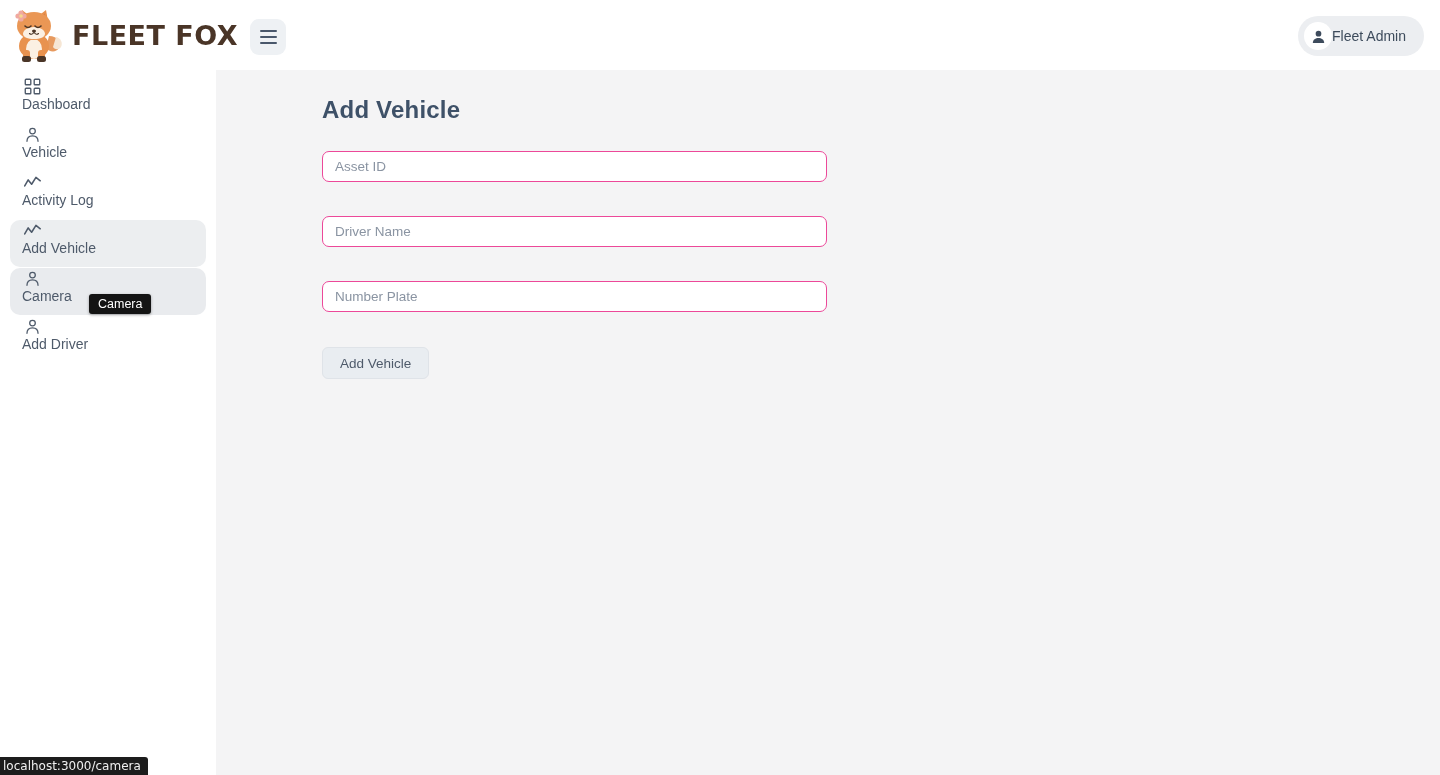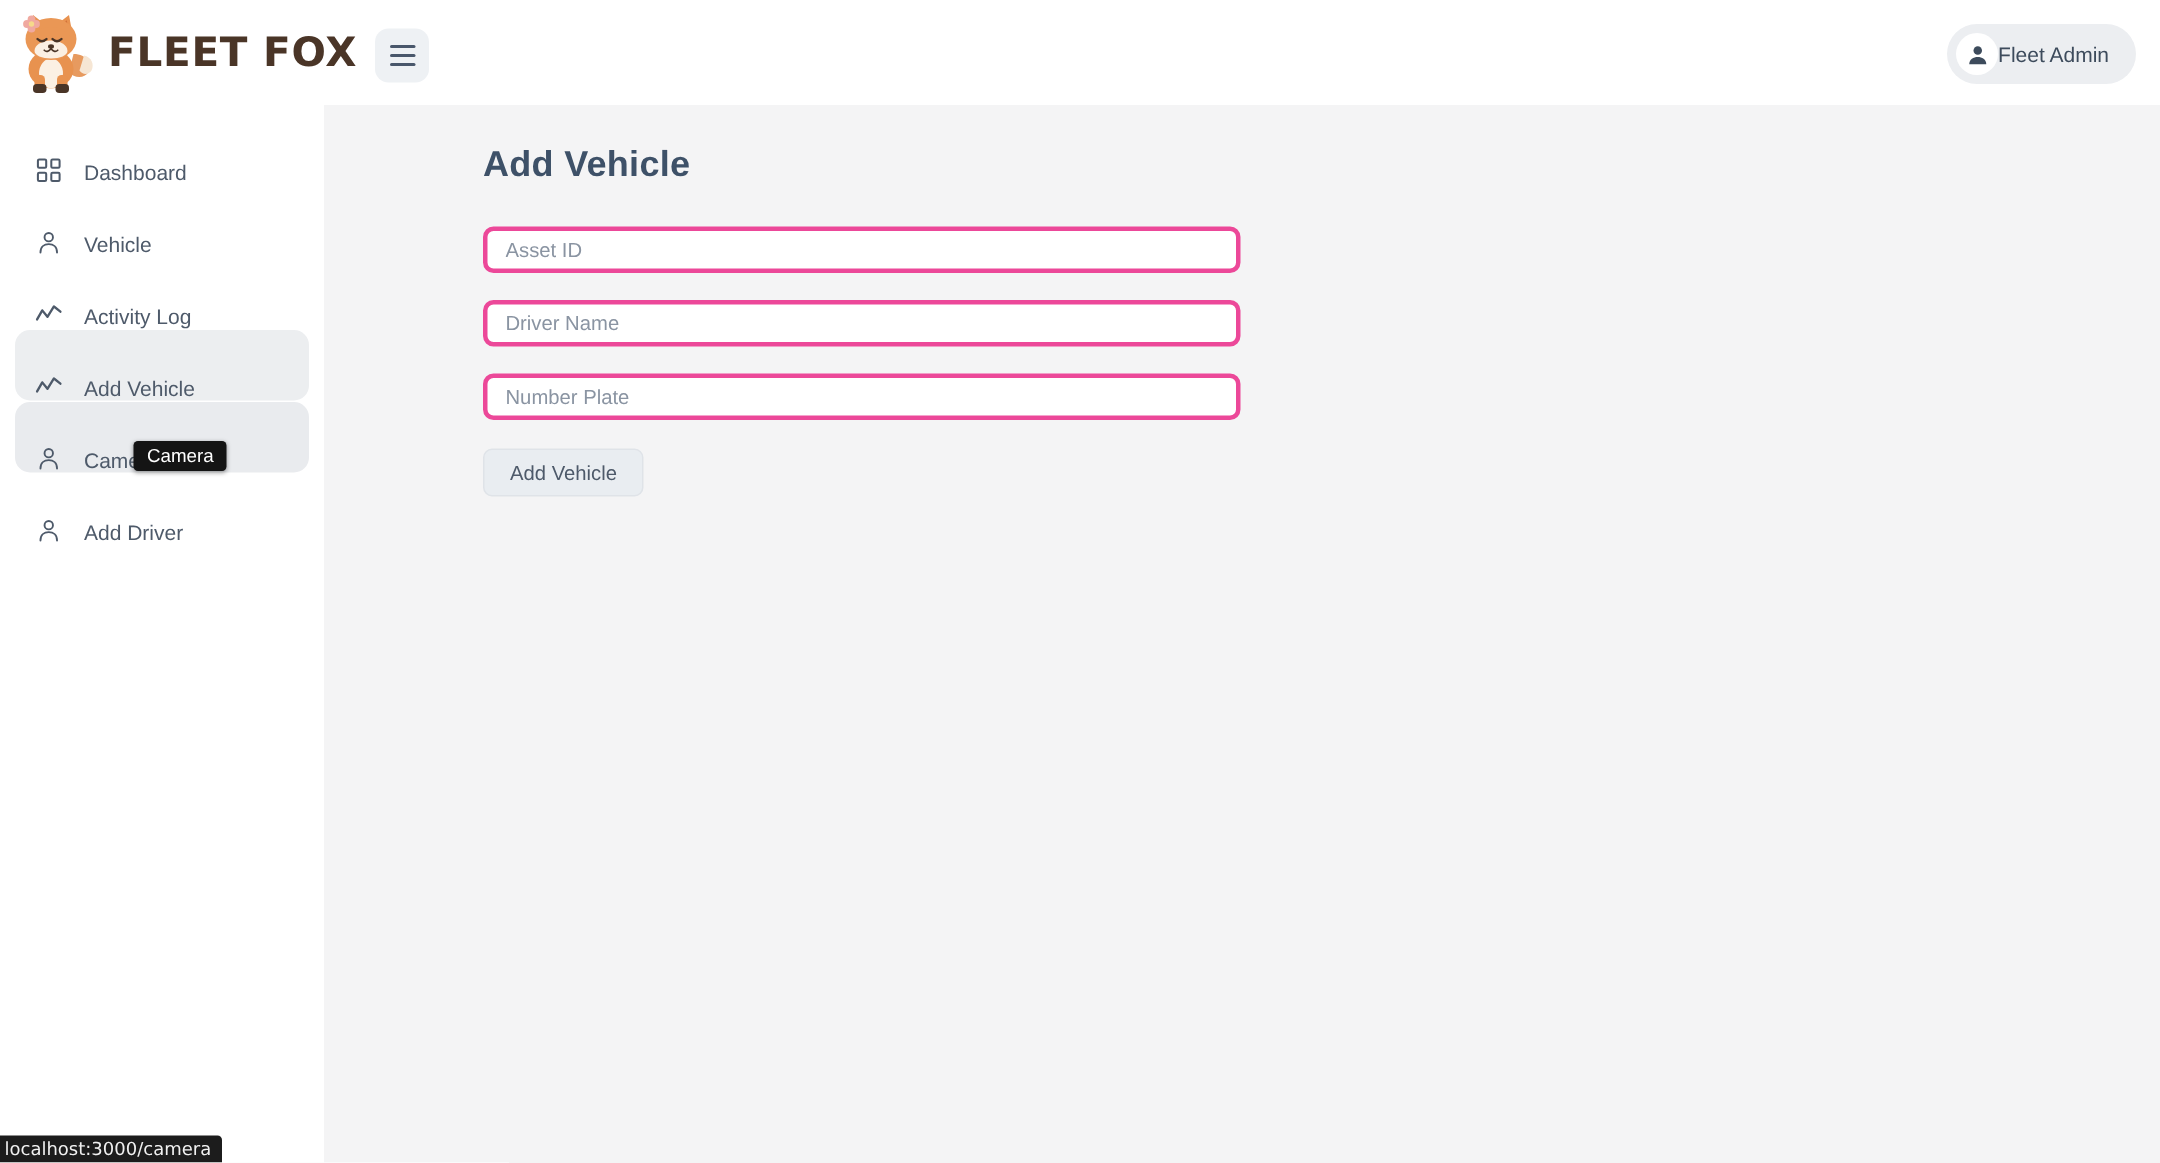--- a/index.html
+++ b/index.html
@@ -115,27 +115,28 @@
     width: 216px;
     height: 705px;
     background: #ffffff;
     padding: 6px 10px 0 10px;
     z-index: 20;
   }
 
   .nav-item {
     position: relative;
     display: flex;
-    align-items: flex-end;
+    align-items: flex-start;
     height: 47px;
     padding: 0 12px;
     border-radius: 10px;
     margin-bottom: 1px;
     cursor: pointer;
     background: transparent;
+    flex-direction: column;
   }
   .nav-item.active { background: #eceef0; }
   .nav-item.hovered { background: #e9ebee; }
 
   .nav-icon {
     width: 20px;
     height: 20px;
     flex: 0 0 20px;
     display: flex;
     align-items: center;
@@ -184,27 +185,27 @@
     margin-bottom: 27px;
   }
 
   .form { width: 505px; }
 
   .form-input {
     display: block;
     width: 505px;
     height: 31px;
     background: #ffffff;
-    border: 3px solid #ec4899;
+    border: 1px solid #ec4899;
     border-radius: 7px;
     padding: 0 12px;
     font-family: "Liberation Sans", sans-serif;
     font-size: 13.5px;
     color: #3d4b5c;
-    margin-bottom: 18px;
+    margin-bottom: 34px;
     outline: none;
   }
   .form-input::placeholder { color: #8a94a2; }
 
   .submit-btn {
     display: inline-block;
     height: 32px;
     padding: 0 17px;
     background: #e9edf1;
     border: 1px solid #dfe3e8;

